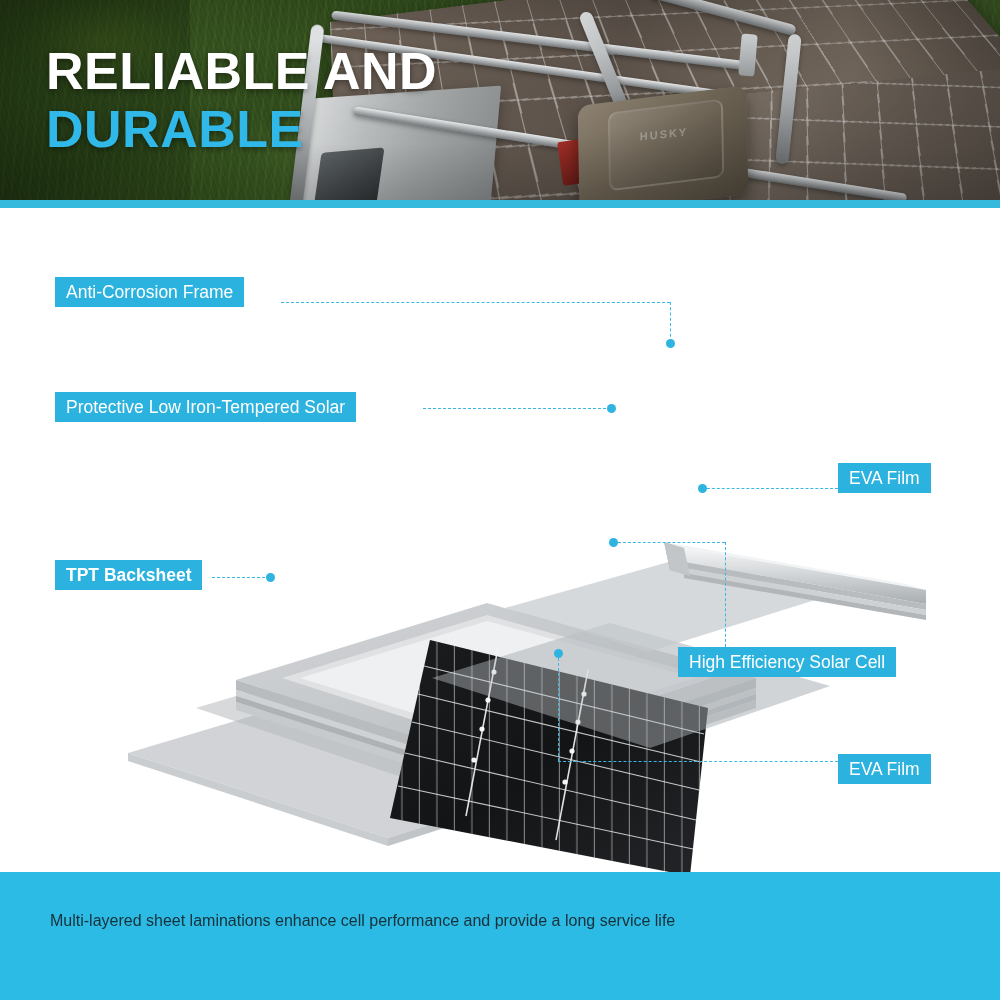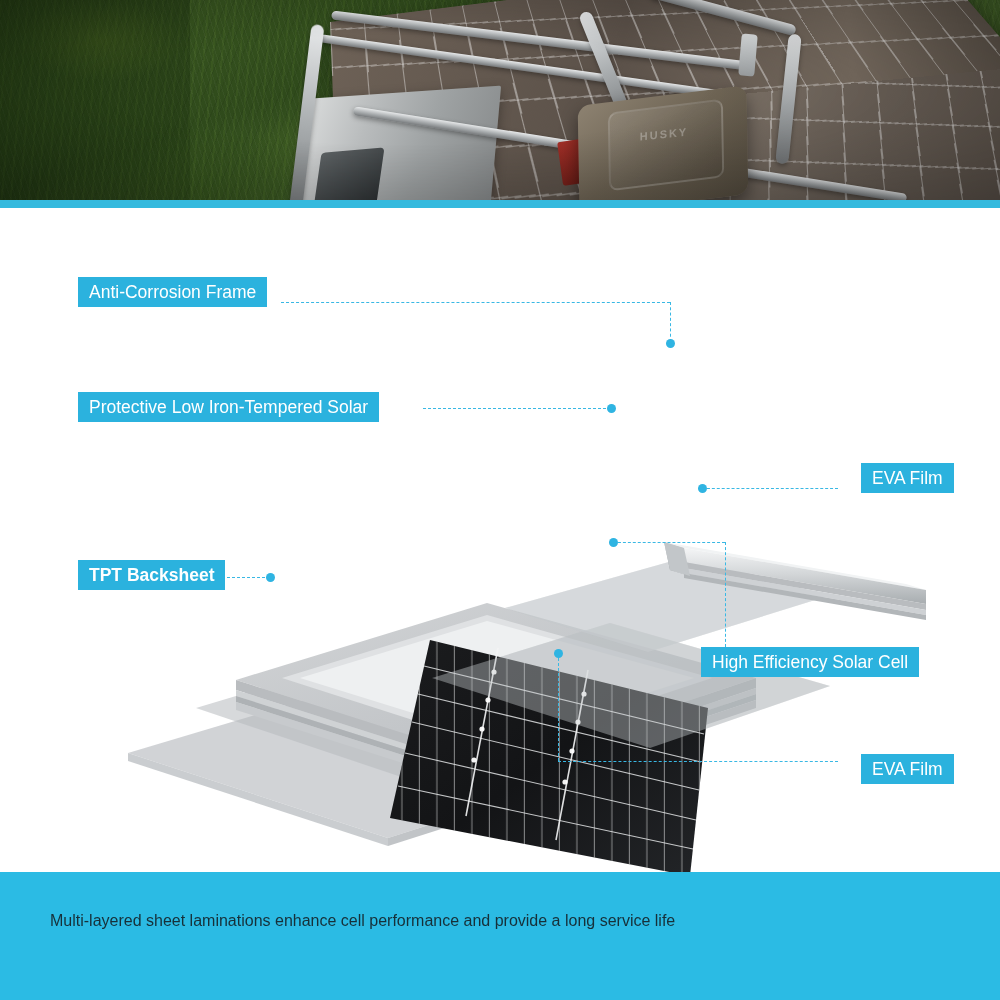--- a/index.html
+++ b/index.html
@@ -113,21 +113,21 @@
   .divider{position:absolute;left:0;top:200px;width:1000px;height:8px;background:#35bade;z-index:9;}
 
   
   .stage{position:absolute;left:0;top:208px;width:1000px;height:664px;background:#fff;overflow:hidden;}
 
   
   .lbl{
     position:absolute;background:#2bb2de;color:#ffffff;
     font-size:17.5px;line-height:30px;height:30px;
     padding:0 11px;white-space:nowrap;
-    font-family:"Liberation Sans", sans-serif;z-index:30;margin-left:23px;
+    font-family:"Liberation Sans", sans-serif;z-index:30;
   }
   .lead{position:absolute;z-index:29;}
   .lead-h{border-top:1px dashed #39b8e4;height:0;}
   .lead-v{border-left:1px dashed #39b8e4;width:0;}
   .dot{position:absolute;width:9px;height:9px;border-radius:50%;background:#2fb4e2;z-index:31;}
 
   
   .footer{position:absolute;left:0;top:872px;width:1000px;height:128px;background:#2bbbe4;}
   .footer-text{
     position:absolute;left:50px;top:28px;width:890px;
@@ -161,20 +161,24 @@
       <div class="rack-tab"></div>
 
       <div class="case-red"></div>
       <div class="case"></div>
       <div class="case-lid"></div>
       <div class="case-brand">HUSKY</div>
 
       <div class="hero-vignette"></div>
     </div>
 
+    <div class="hero-title">
+      <div class="hero-line1">RELIABLE AND</div>
+      <div class="hero-line2">DURABLE</div>
+    </div>
   </div>
 
   <div class="divider"></div>
 
   <div class="stage">
 
     <svg width="1000" height="664" viewBox="0 0 1000 664" style="position:absolute;left:0;top:0;">
       <defs>
         <linearGradient id="alu" x1="0" y1="0" x2="0" y2="1">
           <stop offset="0%" stop-color="#f4f5f6"></stop>

